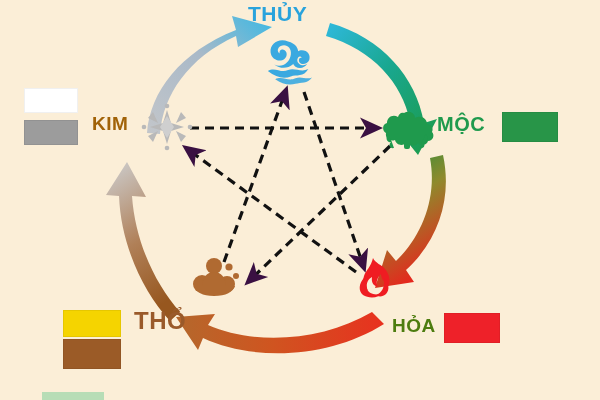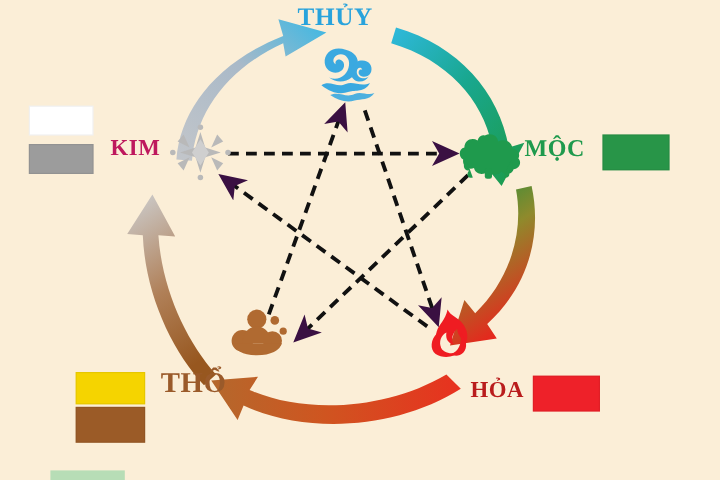--- a/index.html
+++ b/index.html
@@ -11,21 +11,20 @@
   }
   #stage{position:absolute;inset:0;width:600px;height:400px;}
   svg#diagram{position:absolute;left:0;top:0;width:600px;height:400px;display:block;}
 
   .elabel{
     position:absolute;
     font-weight:bold;
     letter-spacing:.5px;
     white-space:nowrap;
     user-select:none;
-    font-family:Liberation Serif, serif;
   }
   .sw{
     position:absolute;
     border:1px solid rgba(0,0,0,0.06);
     box-sizing:border-box;
   }
 </style>
 </head>
 <body>
 
@@ -153,25 +152,25 @@
       <path d="M20,14 C27,14 32,20 32,28 L8,28 C8,20 13,14 20,14 Z"></path>
       <circle cx="35" cy="9" r="3.6"></circle>
       <circle cx="42" cy="18" r="3"></circle>
       <path d="M0,28 C2,34 8,38 20,38 C32,38 39,34 41,28 Z"></path>
     </g>
 
   </svg>
 
   <div class="elabel" style="left:248px;top:2px;font-size:21px;color:#29a3dc;">THỦY</div>
 
-  <div class="elabel" style="left:92px;top:113px;font-size:19px;color:#be185d;">KIM</div>
+  <div class="elabel" style="left:92px;top:113px;font-size:19px;color:#a16207;">KIM</div>
 
   <div class="elabel" style="left:437px;top:113px;font-size:20px;color:#1f9a4d;">MỘC</div>
 
-  <div class="elabel" style="left:392px;top:315px;font-size:19px;color:#b91c1c;">HỎA</div>
+  <div class="elabel" style="left:392px;top:315px;font-size:19px;color:#4d7c0f;">HỎA</div>
 
   <div class="elabel" style="left:134px;top:307px;font-size:24px;color:#9a5a2a;">THỔ</div>
 
   <div class="sw" style="left:24px;top:88px;width:54px;height:25px;background:#ffffff;"></div>
   <div class="sw" style="left:24px;top:120px;width:54px;height:25px;background:#9c9c9c;"></div>
 
   <div class="sw" style="left:502px;top:112px;width:56px;height:30px;background:#289548;"></div>
 
   <div class="sw" style="left:444px;top:313px;width:56px;height:30px;background:#ee2129;"></div>
 

